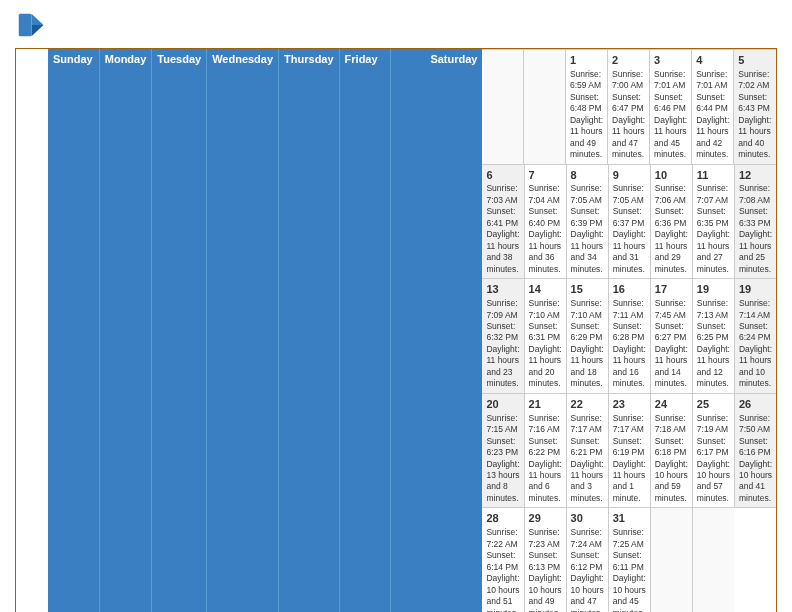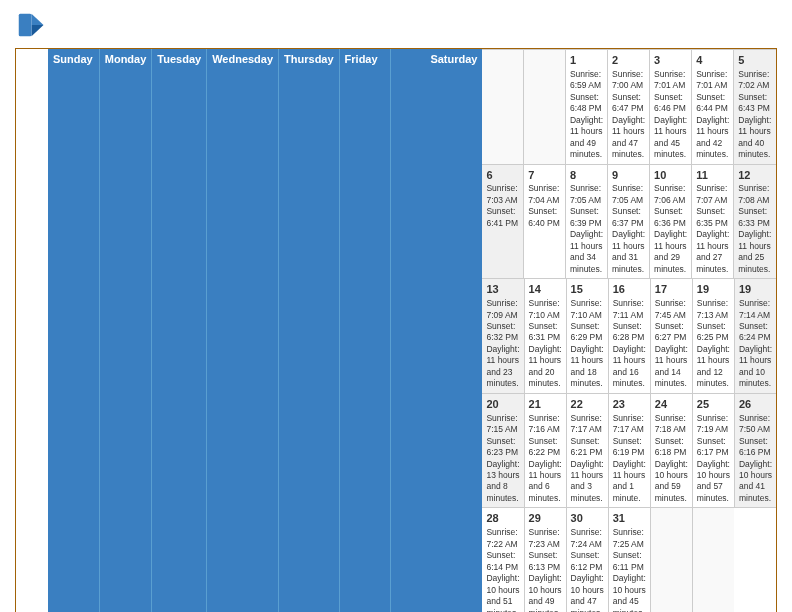--- a/index.html
+++ b/index.html
@@ -138,22 +138,22 @@
     <div class="cal-week">
           <div class="cal-cell empty"></div>
           <div class="cal-cell empty"></div>
           <div class="cal-cell"><span class="day-num">1</span><span>Sunrise: 6:59 AM</span><br><span>Sunset: 6:48 PM</span><br><span>Daylight: 11 hours and 49 minutes.</span></div>
           <div class="cal-cell"><span class="day-num">2</span><span>Sunrise: 7:00 AM</span><br><span>Sunset: 6:47 PM</span><br><span>Daylight: 11 hours and 47 minutes.</span></div>
           <div class="cal-cell"><span class="day-num">3</span><span>Sunrise: 7:01 AM</span><br><span>Sunset: 6:46 PM</span><br><span>Daylight: 11 hours and 45 minutes.</span></div>
           <div class="cal-cell"><span class="day-num">4</span><span>Sunrise: 7:01 AM</span><br><span>Sunset: 6:44 PM</span><br><span>Daylight: 11 hours and 42 minutes.</span></div>
           <div class="cal-cell shaded"><span class="day-num">5</span><span>Sunrise: 7:02 AM</span><br><span>Sunset: 6:43 PM</span><br><span>Daylight: 11 hours and 40 minutes.</span></div>
         </div>
         <div class="cal-week">
-          <div class="cal-cell shaded"><span class="day-num">6</span><span>Sunrise: 7:03 AM</span><br><span>Sunset: 6:41 PM</span><br></div>
-          <div class="cal-cell"><span class="day-num">7</span><span>Sunrise: 7:04 AM</span><br><span>Sunset: 6:40 PM</span><br></div>
+          <div class="cal-cell shaded"><span class="day-num">6</span><span>Sunrise: 7:03 AM</span><br><span>Sunset: 6:41 PM</span><br><span>Daylight: 11 hours and 38 minutes.</span></div>
+          <div class="cal-cell"><span class="day-num">7</span><span>Sunrise: 7:04 AM</span><br><span>Sunset: 6:40 PM</span><br><span>Daylight: 11 hours and 36 minutes.</span></div>
           <div class="cal-cell"><span class="day-num">8</span><span>Sunrise: 7:05 AM</span><br><span>Sunset: 6:39 PM</span><br><span>Daylight: 11 hours and 34 minutes.</span></div>
           <div class="cal-cell"><span class="day-num">9</span><span>Sunrise: 7:05 AM</span><br><span>Sunset: 6:37 PM</span><br><span>Daylight: 11 hours and 31 minutes.</span></div>
           <div class="cal-cell"><span class="day-num">10</span><span>Sunrise: 7:06 AM</span><br><span>Sunset: 6:36 PM</span><br><span>Daylight: 11 hours and 29 minutes.</span></div>
           <div class="cal-cell"><span class="day-num">11</span><span>Sunrise: 7:07 AM</span><br><span>Sunset: 6:35 PM</span><br><span>Daylight: 11 hours and 27 minutes.</span></div>
           <div class="cal-cell shaded"><span class="day-num">12</span><span>Sunrise: 7:08 AM</span><br><span>Sunset: 6:33 PM</span><br><span>Daylight: 11 hours and 25 minutes.</span></div>
         </div>
         <div class="cal-week">
           <div class="cal-cell shaded"><span class="day-num">13</span><span>Sunrise: 7:09 AM</span><br><span>Sunset: 6:32 PM</span><br><span>Daylight: 11 hours and 23 minutes.</span></div>
           <div class="cal-cell"><span class="day-num">14</span><span>Sunrise: 7:10 AM</span><br><span>Sunset: 6:31 PM</span><br><span>Daylight: 11 hours and 20 minutes.</span></div>
           <div class="cal-cell"><span class="day-num">15</span><span>Sunrise: 7:10 AM</span><br><span>Sunset: 6:29 PM</span><br><span>Daylight: 11 hours and 18 minutes.</span></div>

